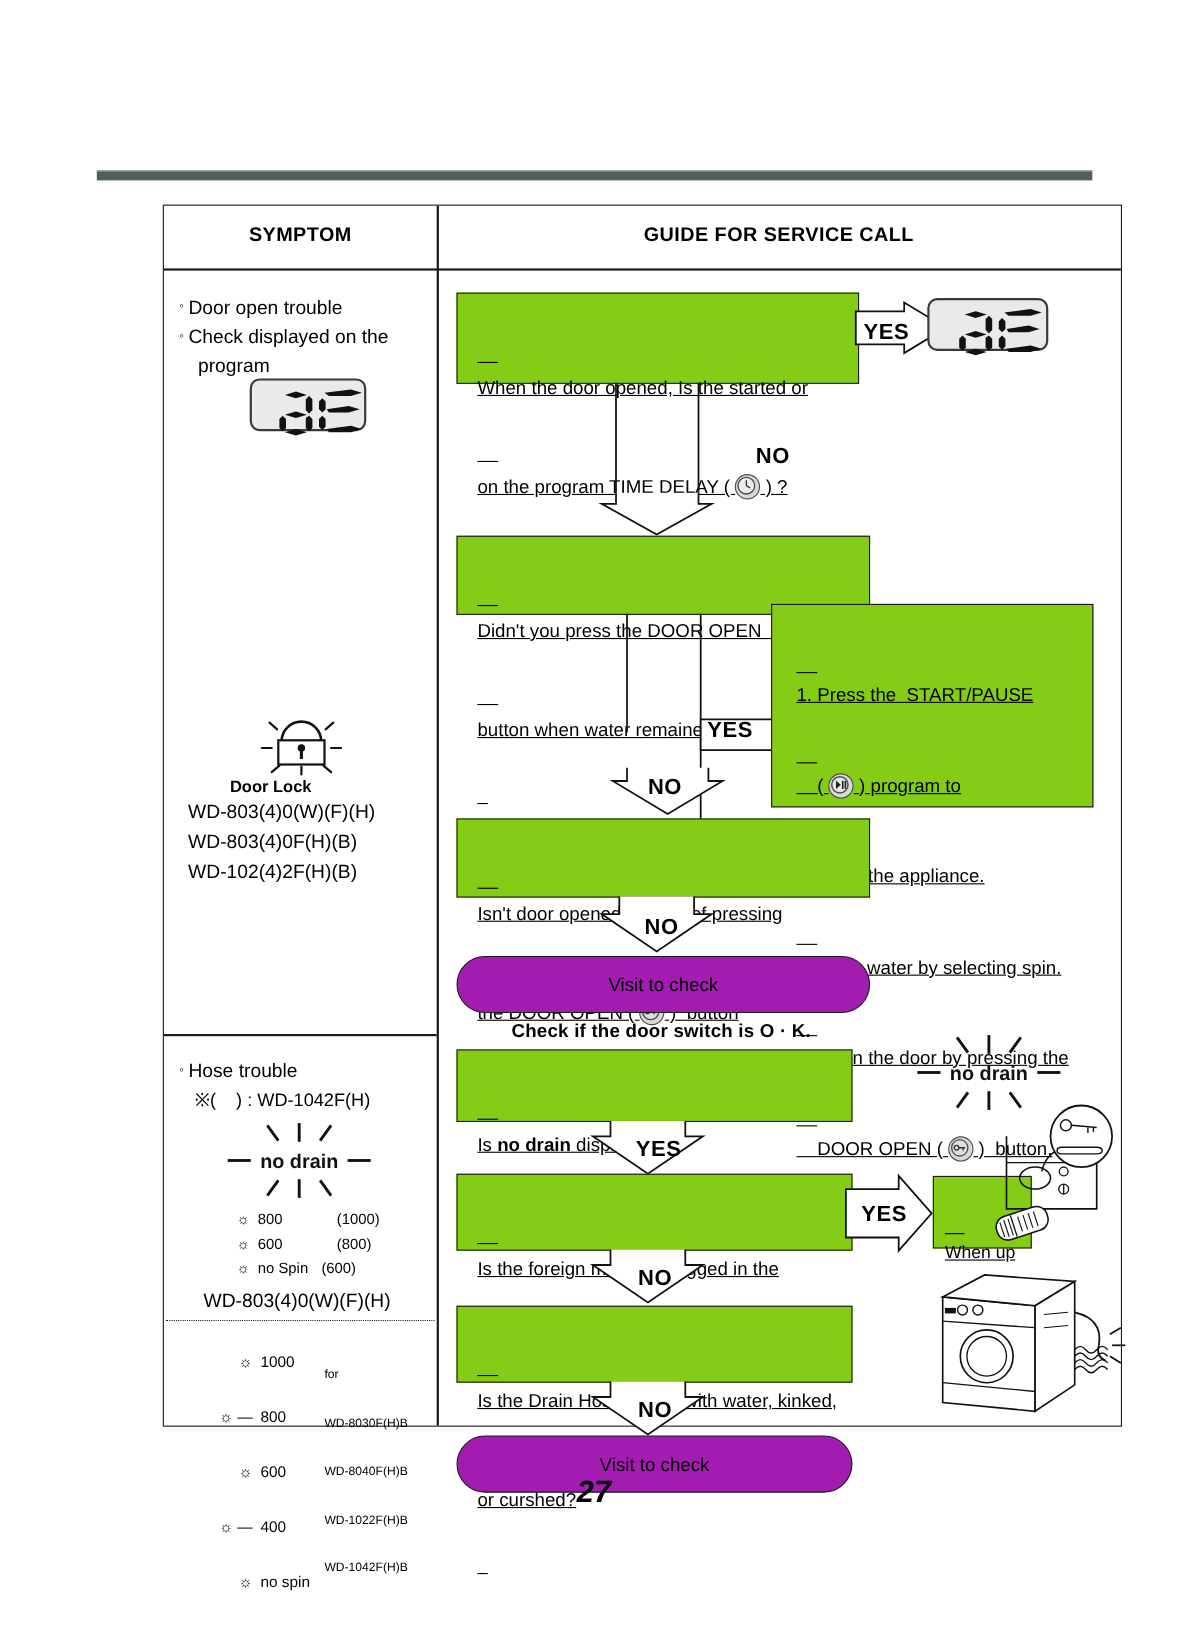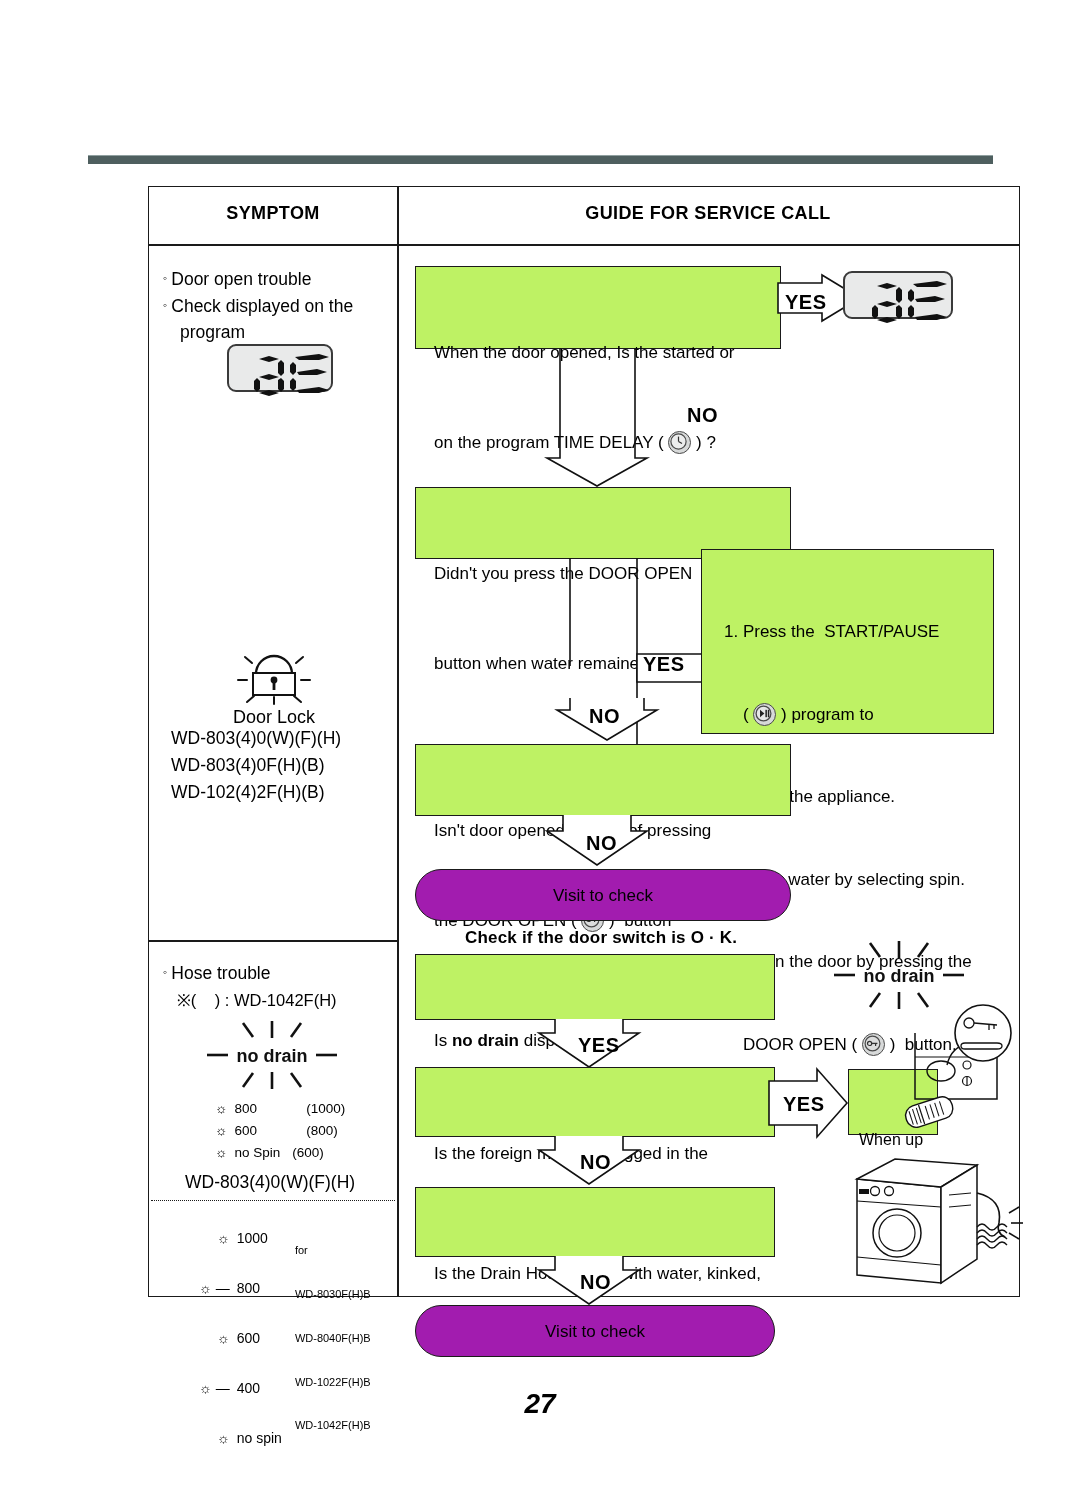--- a/index.html
+++ b/index.html
@@ -77,25 +77,26 @@
     position: absolute;
     background: #e9eaea;
     border: 2px solid #3a3a3a;
     border-radius: 9px;
   }
 
   
   .fbox {
     position: absolute;
     border: 1.6px solid #1a1a1a;
-    background: #bef264;
+    background: #84cc16;
     font-size: 17px;
     line-height: 30px;
     padding: 11px 0 0 13px;
     white-space: pre-wrap;
+    text-decoration: underline;
   }
   .fbox.pad-lr { padding-left: 18px; }
   .rbox {
     position: absolute;
     border: 1.6px solid #1a1a1a;
     border-radius: 36px;
     background: #a21caf;
     font-size: 17px;
     text-align: center;
     line-height: 52px;
@@ -119,22 +120,22 @@
     border-radius: 50%;
     background: #d7d9d9;
     border: 1.6px solid #4a4a4a;
     position: relative;
   }
   .btn-ico svg { position: absolute; left: 0; top: 0; }
 
   
   .lock-wrap { position: absolute; }
   .lock-label {
-    font-size: 18px; font-weight: normal;
-    text-align: center; margin-top: 2px;
+    font-size: 15px; font-weight: bold;
+    margin-top: 2px;
   }
 
   
   .nodrain {
     position: absolute;
     text-align: center;
   }
 
   
   .spin-tab {
@@ -151,21 +152,21 @@
   }
   .dotted-sep {
     position: absolute;
     border-top: 1.6px dotted #1a1a1a;
   }
 
   .page-no {
     position: absolute;
     left: 0; top: 1340px; width: 1080px;
     text-align: center;
-    font-size: 28px; font-weight: bold; font-style: italic; margin-top: 48px;
+    font-size: 28px; font-weight: bold; font-style: italic;
   }
   svg { display: block; overflow: visible; }
   .abs { position: absolute; }
 </style>
 </head>
 <body>
 
 <div class="top-rule"></div>
 
 <div class="table">
@@ -479,20 +480,21 @@
     </g>
   </svg>
 
   <svg class="abs" style="left:266px; top:949px;" width="400" height="58" viewBox="0 0 400 58">
     <path d="M140,0 L140,14 L124,14 L174,48 L224,14 L208,14 L208,0" fill="#fff" stroke="#111" stroke-width="1.6" stroke-linejoin="miter"></path>
   </svg>
   <div class="yn" style="left:431px; top:964px;">NO</div>
 
   <div class="fbox pad-lr" style="left:266px; top:1000px; width:360px; height:70px;">
     <div>Is the Drain Hose frozen with water, kinked,</div>
+    <div>or curshed?</div>
   </div>
 
   <svg class="abs" style="left:700px; top:966px;" width="176" height="134" viewBox="0 0 176 134">
     <path d="M8,26 L8,122 L92,130 L92,34 Z" fill="#fff" stroke="#111" stroke-width="1.5"></path>
     <path d="M8,26 L46,6 L128,12 L92,34 Z" fill="#fff" stroke="#111" stroke-width="1.5"></path>
     <path d="M92,34 L128,12 L128,106 L92,130 Z" fill="#fff" stroke="#111" stroke-width="1.5"></path>
     <line x1="8" y1="48" x2="92" y2="54" stroke="#111" stroke-width="1.2"></line>
     <line x1="8" y1="104" x2="92" y2="112" stroke="#111" stroke-width="1.2"></line>
     <circle cx="48" cy="80" r="24" fill="none" stroke="#111" stroke-width="1.5"></circle>
     <circle cx="48" cy="80" r="18" fill="none" stroke="#111" stroke-width="1.2"></circle>

